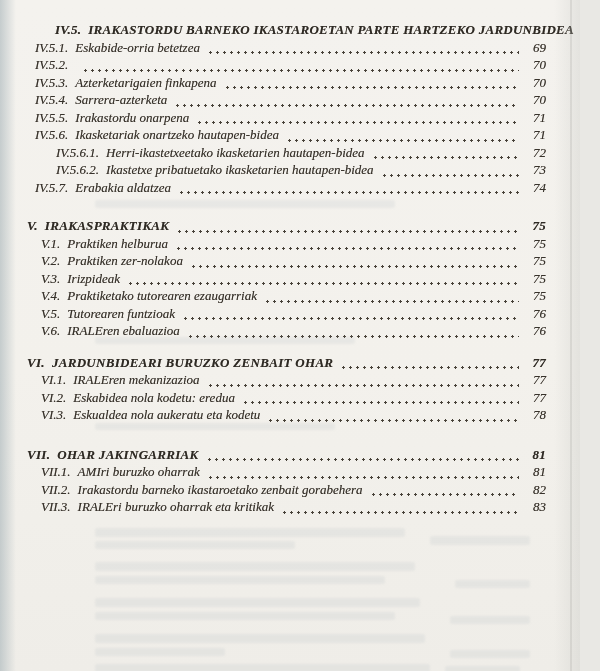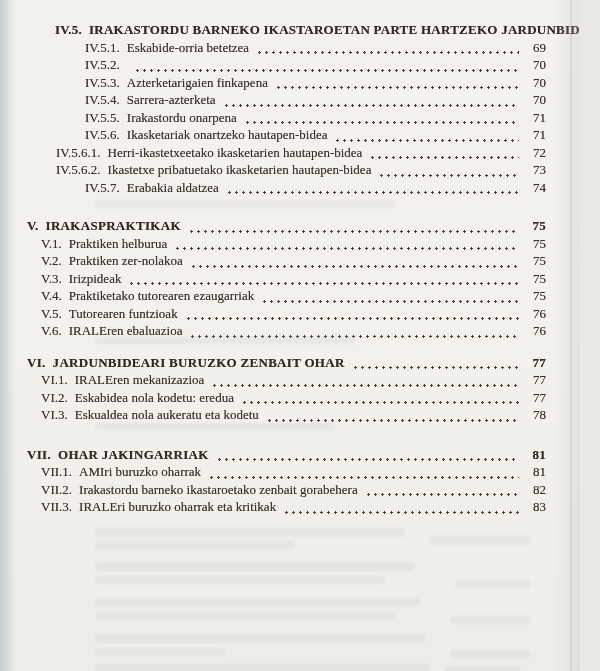--- a/index.html
+++ b/index.html
@@ -7,20 +7,21 @@
     width: 600px; height: 671px;
     font-family: "Liberation Serif", "DejaVu Serif", serif;
     background: #e9e8e4;
   }
   .page {
     position: relative;
     width: 580px; height: 671px;
     overflow: hidden;
     background: linear-gradient(180deg, #f4f2ee 0%, #f3f1ec 55%, #efede8 100%);
     color: #37322b;
+    font-style: italic;
   }
   
   .edge-left {
     position: absolute; left: 0; top: 0; bottom: 0; width: 16px;
     background: linear-gradient(90deg, rgba(172,184,188,0.65), rgba(172,184,188,0));
     pointer-events: none;
   }
   .edge-right {
     position: absolute; right: 0; top: 0; bottom: 0; width: 26px;
     background: linear-gradient(270deg, rgba(185,187,183,0.28), rgba(185,187,183,0));
@@ -67,21 +68,21 @@
     margin: 0 5px 0 7px;
     align-self: stretch;
     background-image: radial-gradient(circle, #474138 1.05px, rgba(0,0,0,0) 1.35px);
     background-size: 7px 7px;
     background-repeat: repeat-x;
     background-position: left bottom;
   }
   .toc-page { flex: 0 0 auto; width: 22px; text-align: right; }
   
   .row-h-sub  { padding-left: 55px;  font-weight: bold; letter-spacing: 0.25px; color: #2e2a24; }
-  .row-l1     { padding-left: 85px; justify-content: flex-end; }
+  .row-l1     { padding-left: 35px; justify-content: flex-end; }
   .row-l2     { padding-left: 56px; }
   .row-h-top  { padding-left: 27px;  font-weight: bold; letter-spacing: 0.3px; color: #2e2a24; }
   .row-top    { padding-left: 41px; }
 </style>
 </head>
 <body>
 
 <div class="page">
 
   <div class="toc">

